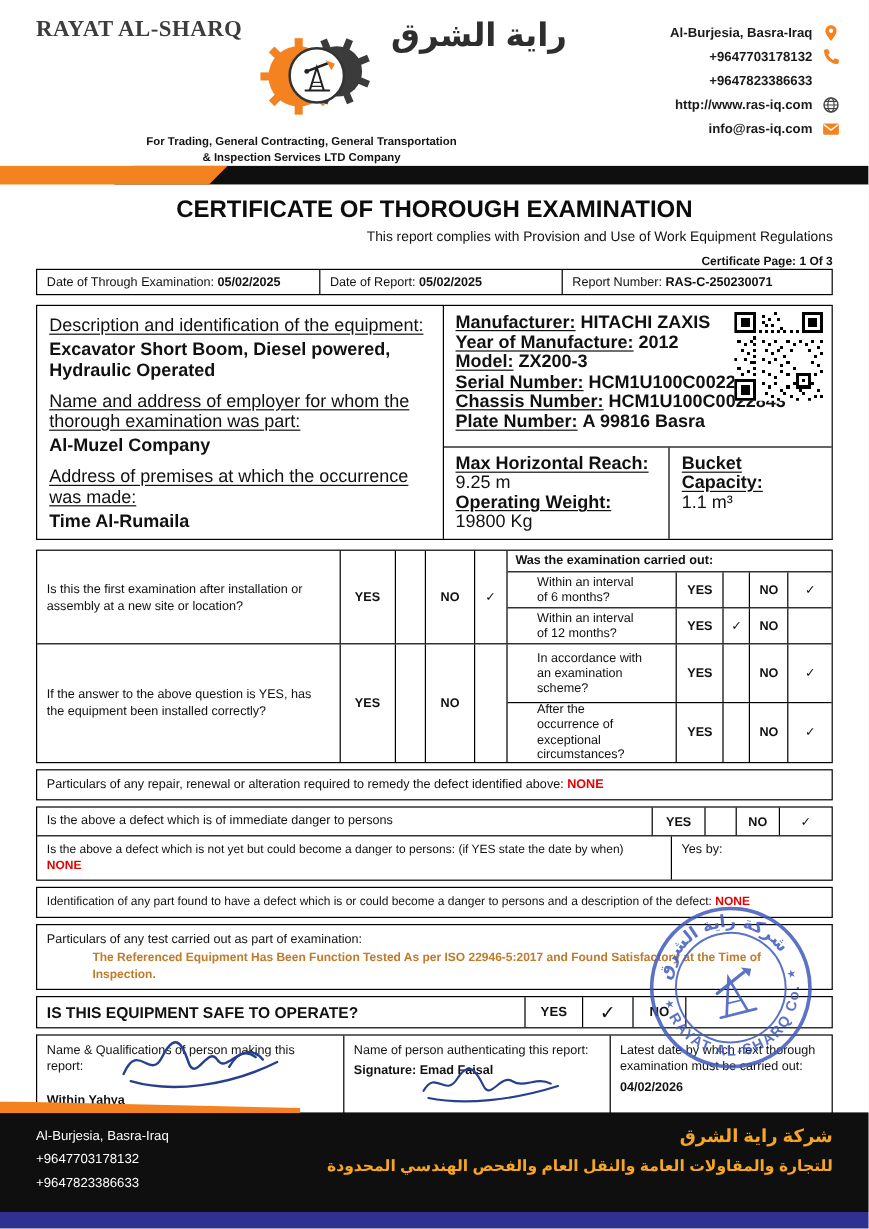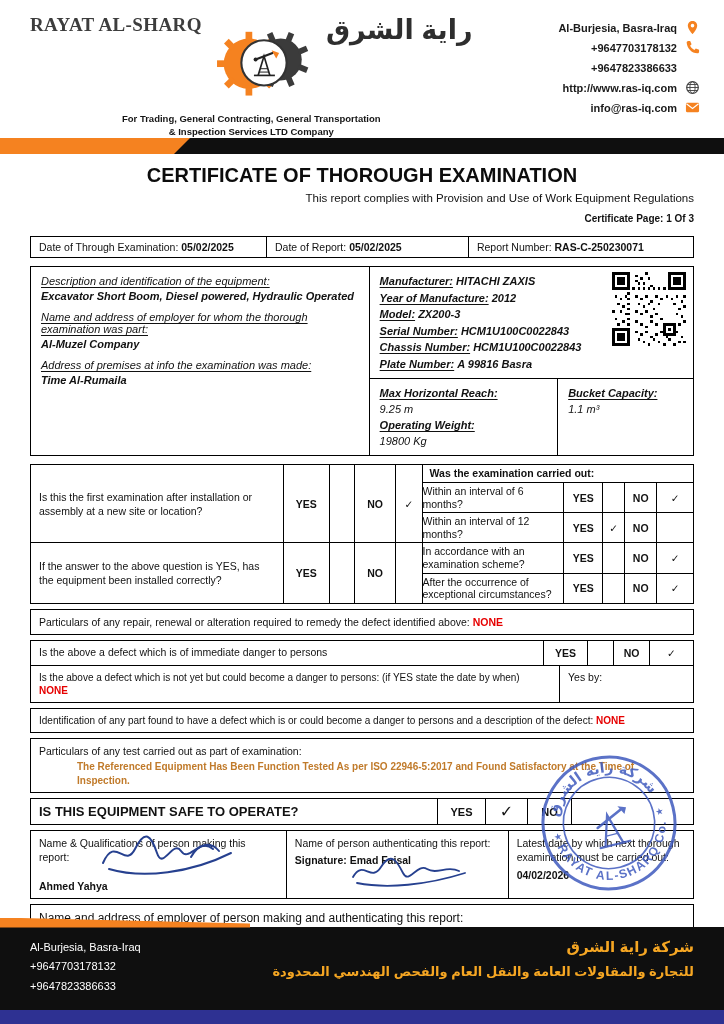--- a/index.html
+++ b/index.html
@@ -31,25 +31,25 @@
   .box { border:1px solid #000; }
   .mt { margin-top:5px; }
   .bl { border-left:1px solid #000; }
   .bt { border-top:1px solid #000; }
   .b { font-weight:bold; }
   .ul { text-decoration:underline; text-underline-offset:2px; }
   .red { color:#e60000; font-weight:bold; }
   .note { color:#c07a2a; font-weight:bold; }
   .chk { font-family:"DejaVu Sans",sans-serif; font-weight:bold; }
 
-  .meta-row { display:flex; margin-top:12px; font-size:10.5px; }
+  .meta-row { display:flex; margin-top:0; font-size:10.5px; }
   .meta-cell { padding:4px 8px; white-space:nowrap; }
   .mc1 { width:35.5%; } .mc2 { width:30.5%; } .mc3 { flex:1; }
 
-  .equip { display:flex; margin-top:8px; font-size:11px;font-style:italic; }
+  .equip { display:flex; margin-top:8px; font-size:15px; }
   .equip-left { width:51%; padding:8px 10px 6px; }
   .equip-left .sec { margin-bottom:9px; }
   .equip-left .val { font-weight:bold; margin-top:3px; }
   .equip-right { flex:1; display:flex; flex-direction:column; }
   .spec-top { padding:6px 10px; position:relative; flex:1; }
   .spec-line { line-height:16.5px; max-width:calc(100% - 78px); }
   .spec-line .lab { font-weight:bold; text-decoration:underline; text-underline-offset:2px; }
   .spec-line .v { font-weight:bold; }
   .qr { position:absolute; top:5px; right:7px; width:74px; height:74px; }
   .spec-bottom { display:flex; border-top:1px solid #000; }
@@ -57,21 +57,21 @@
   .spec-br { flex:1; padding:6px 10px; line-height:16px; }
 
   .xq { display:flex; font-size:10.5px; }
   .qc { width:38%; padding:5px 8px; display:flex; align-items:center; line-height:1.35; }
   .acell { display:flex; align-items:center; justify-content:center; font-weight:bold; }
   .yesw { width:7%; } .chkw { width:3.8%; } .now { width:6.2%; } .chkw2 { width:4%; }
   .rstack { flex:1; display:flex; flex-direction:column; }
   .rheader { font-weight:bold; padding:2px 7px; border-bottom:1px solid #000; min-height:18px; }
   .rrow { display:flex; flex:1; min-height:19px; border-bottom:1px solid #000; }
   .rrow.last { border-bottom:none; }
-  .rlabel { width:52%; padding:2px 0; display:flex; align-items:center; line-height:1.2; }
+  .rlabel { width:52%; padding:2px 25px; display:flex; align-items:center; line-height:1.2; }
   .ryes { width:14.5%; } .rchk { width:8%; } .rno { width:12%; } .rchk2 { flex:1; }
 
   .prow { padding:5px 8px; font-size:10.5px; line-height:1.35; }
   .drow { display:flex; font-size:10.5px; }
   .dtext { flex:1; padding:5px 8px; line-height:1.3; }
   .dyes { width:44px; } .dchk { width:26px; } .dno { width:36px; } .dchk2 { width:44px; }
   .yesby { width:134px; padding:5px 8px; }
   .small { font-size:10px; }
   .indent { padding-left:38px; margin-top:2px; font-size:10px; }
 
@@ -220,21 +220,21 @@
       <div class="equip-left">
         <div class="sec">
           <div class="ul">Description and identification of the equipment:</div>
           <div class="val">Excavator Short Boom, Diesel powered, Hydraulic Operated</div>
         </div>
         <div class="sec">
           <div class="ul">Name and address of employer for whom the thorough examination was part:</div>
           <div class="val">Al-Muzel Company</div>
         </div>
         <div class="sec" style="margin-bottom:0;">
-          <div class="ul">Address of premises at info the examination was made:</div>
+          <div class="ul">Address of premises at which the occurrence was made:</div>
           <div class="val">Time Al-Rumaila</div>
         </div>
       </div>
       <div class="equip-right bl">
         <div class="spec-top">
           <div class="spec-line"><span class="lab">Manufacturer:</span> <span class="v">HITACHI ZAXIS</span></div>
           <div class="spec-line"><span class="lab">Year of Manufacture:</span> <span class="v">2012</span></div>
           <div class="spec-line"><span class="lab">Model:</span> <span class="v">ZX200-3</span></div>
           <div class="spec-line" style="max-width:100%;"><span class="lab">Serial Number:</span> <span class="v">HCM1U100C0022843</span></div>
           <div class="spec-line" style="max-width:100%;"><span class="lab">Chassis Number:</span> <span class="v">HCM1U100C0022843</span></div>
@@ -362,21 +362,21 @@
     <div class="box mt sign">
       <div class="sign-cell sc1">
         <div>Name &amp; Qualifications of person making this report:</div>
         <svg class="sig sig1" viewBox="0 0 160 52">
           <g fill="none" stroke="#26408f" stroke-width="2" stroke-linecap="round">
             <path d="M8 36C20 8 30 42 40 22S56 8 62 26 78 12 86 24 104 10 118 22"></path>
             <path d="M14 42C48 52 96 46 136 26"></path>
             <path d="M96 30c8-14 20-16 28-6"></path>
           </g>
         </svg>
-        <div class="b name">Ahmed Yahya</div>
+        <div class="b name">Within Yahya</div>
       </div>
       <div class="sign-cell sc2 bl">
         <div>Name of person authenticating this report:</div>
         <div class="b" style="margin-top:3px;">Signature: Emad Faisal</div>
         <svg class="sig sig2" viewBox="0 0 130 34">
           <g fill="none" stroke="#26408f" stroke-width="1.8" stroke-linecap="round">
             <path d="M6 22C16 4 24 28 34 12S50 6 56 18 70 8 80 14 100 10 112 16"></path>
             <path d="M10 28C40 34 80 30 118 18"></path>
           </g>
         </svg>

